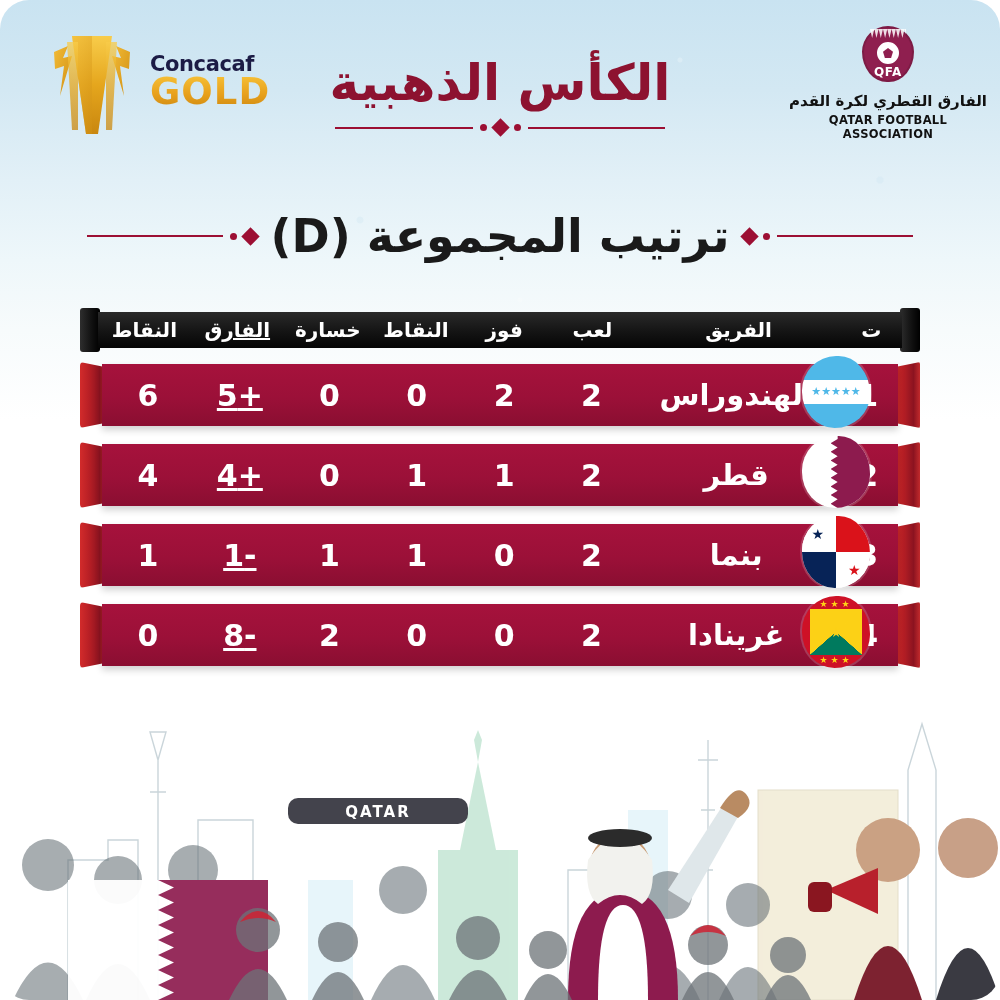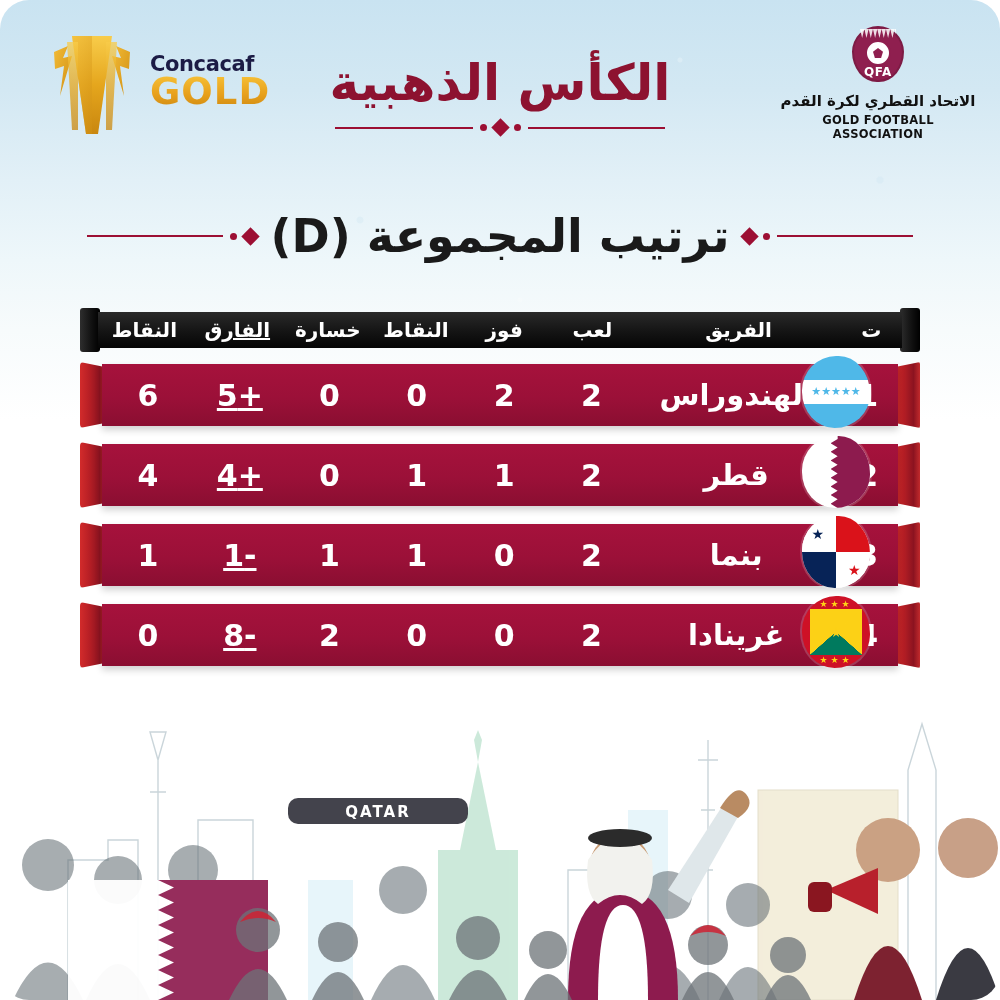--- a/index.html
+++ b/index.html
@@ -77,21 +77,21 @@
   }
   .ornament-center {
     margin: 6px auto 0; width: 330px; height: 18px;
     display: flex; align-items: center; justify-content: center; gap: 7px;
   }
   .orn-line { height: 2px; background: #9c0f33; flex: 1; }
   .orn-dot { width: 7px; height: 7px; border-radius: 50%; background: #9c0f33; }
   .orn-diamond { width: 13px; height: 13px; background: #9c0f33; transform: rotate(45deg); }
 
   
-  #qfa { position: absolute; right: 22px; top: 26px; width: 200px; text-align: center; }
+  #qfa { position: absolute; right: 12px; top: 26px; width: 200px; text-align: center; }
   .qfa-badge {
     width: 52px; height: 56px; margin: 0 auto 10px;
     position: relative;
   }
   .qfa-circle {
     position: absolute; inset: 0;
     background: #8f1f4f; border-radius: 50% 50% 48% 48% / 46% 46% 54% 54%;
     border: 2px solid #7d1b45;
   }
   .qfa-ball {
@@ -281,22 +281,22 @@
       </div>
     </div>
 
     <div id="qfa">
       <div class="qfa-badge">
         <div class="qfa-circle"></div>
         <div class="qfa-serr"></div>
         <div class="qfa-ball"></div>
         <div class="qfa-initials">QFA</div>
       </div>
-      <div class="qfa-ar">الاتحاد القطري لكرة القدم</div>
-      <div class="qfa-en">GOLD FOOTBALL ASSOCIATION</div>
+      <div class="qfa-ar">الفارق القطري لكرة القدم</div>
+      <div class="qfa-en">QATAR FOOTBALL ASSOCIATION</div>
     </div>
   </div>
 
   <div id="subtitle-block">
     <div class="side-orn left">
       <span class="orn-line"></span>
       <span class="orn-dot"></span>
       <span class="orn-diamond"></span>
     </div>
     <div id="subtitle">ترتيب المجموعة (D)</div>

